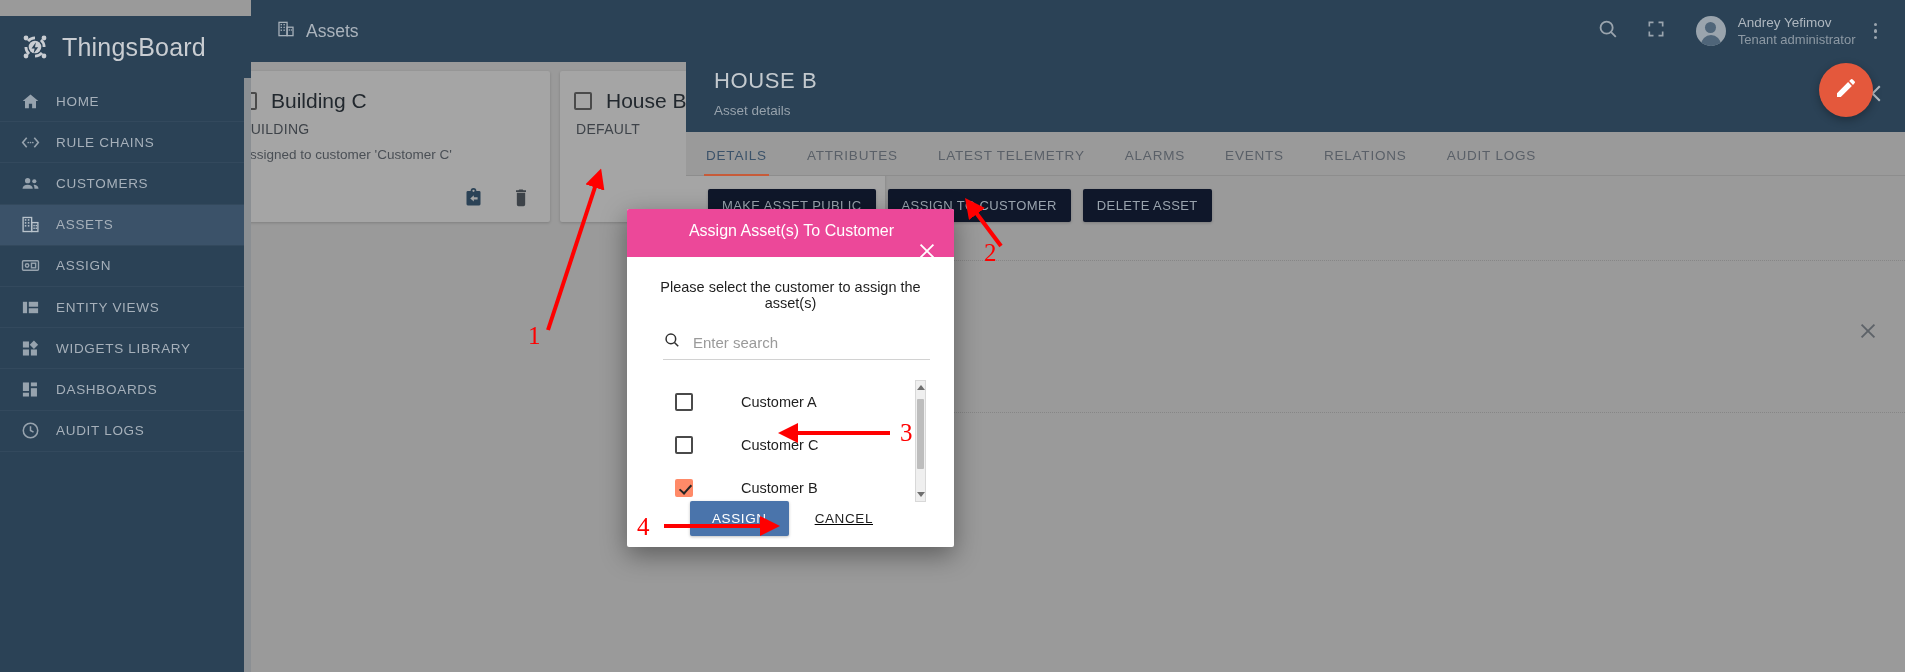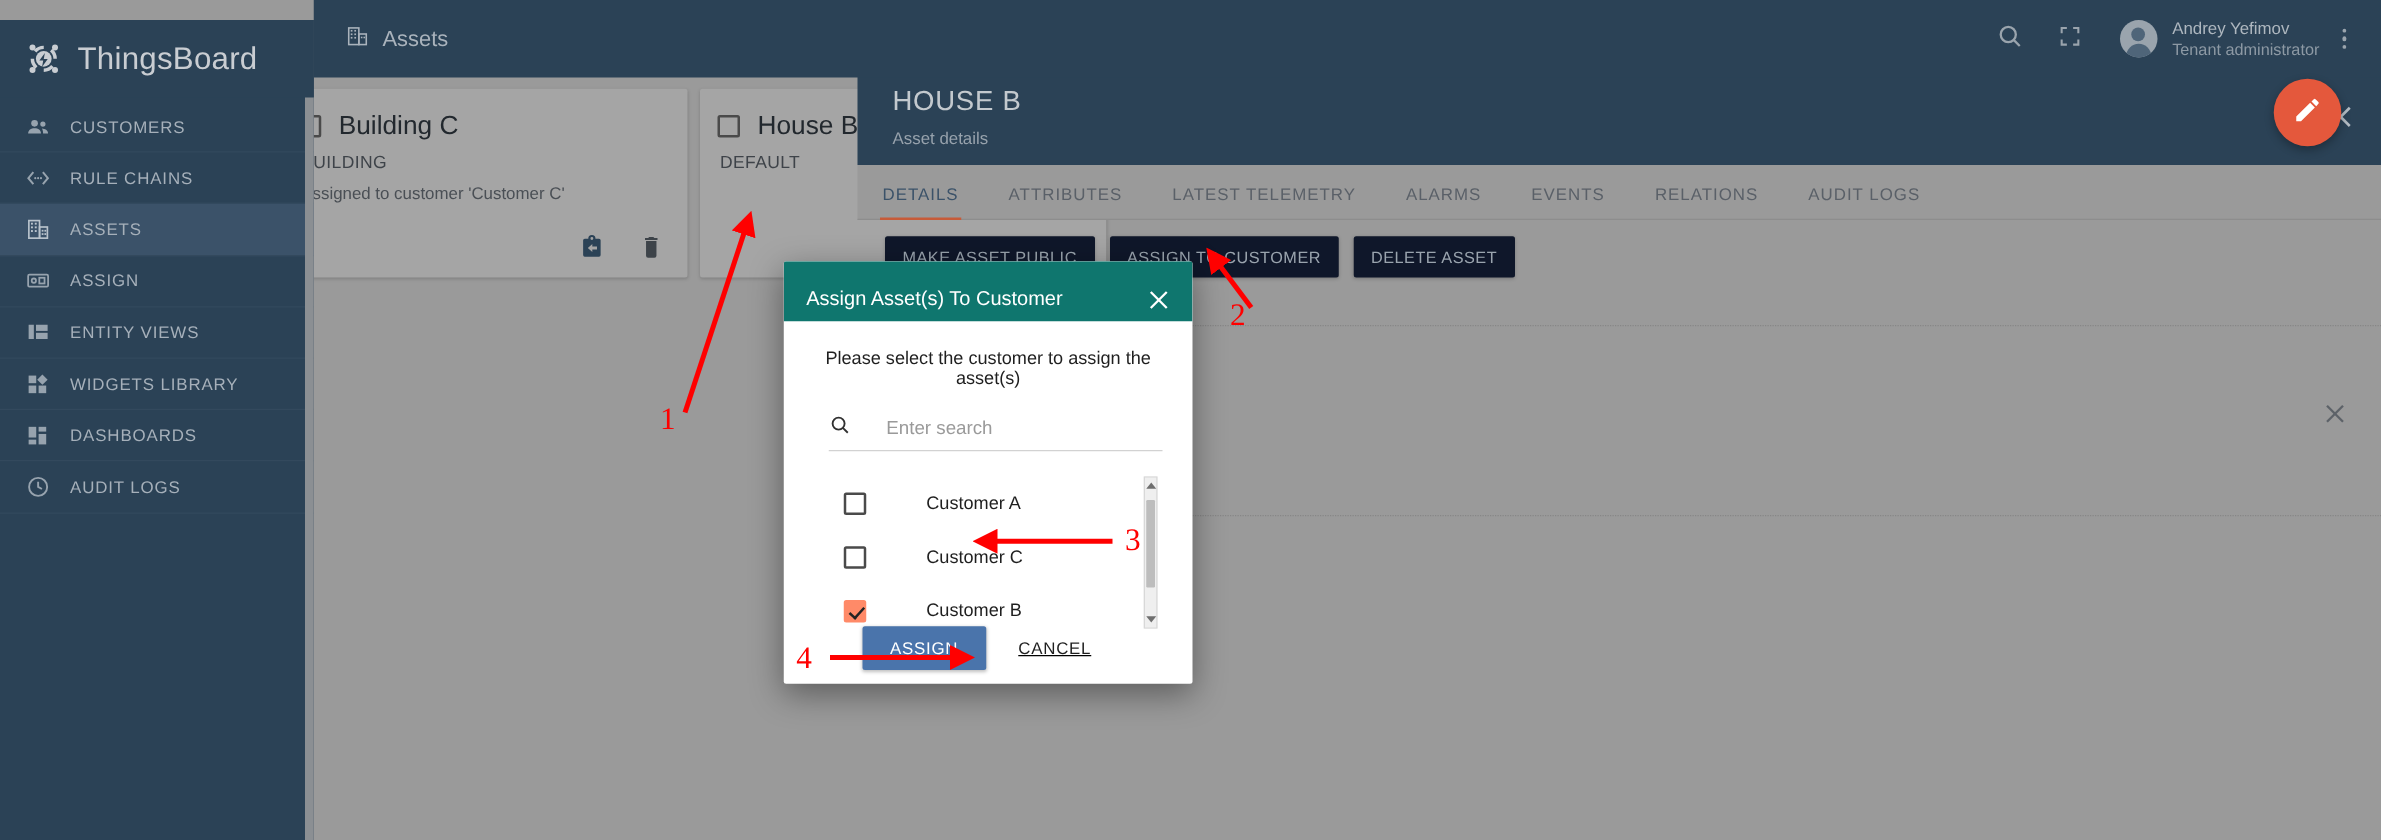--- a/index.html
+++ b/index.html
@@ -153,29 +153,30 @@
     border-top: 1px dotted #868686; z-index: 11;
   }
 
   
   .dialog {
     position: absolute; left: 627px; top: 209px; width: 327px; height: 338px;
     background: #fff; z-index: 60;
     box-shadow: 0 8px 26px rgba(0,0,0,.4); border-radius: 2px; overflow: hidden;
   }
   .dlg-head {
-    height: 48px; background: #0f766e; display: flex; align-items: center;
+    height: 48px; background: #ec4899; display: flex; align-items: center;
     padding: 13px 16px 0 18px;
+    flex-direction: column;
   }
   .dlg-title { color: #fff; font-size: 16px; font-weight: 400; }
   .dlg-x { margin-left: auto; width: 22px; height: 22px; cursor: pointer; }
   .dlg-body { padding: 22px 20px 0 20px; }
   .dlg-prompt { font-size: 14.5px; color: #1f1f1f; text-align: center; }
   .dlg-search {
-    display: flex; align-items: center; gap: 28px;
+    display: flex; align-items: center; gap: 12px;
     margin: 20px 4px 0 16px; border-bottom: 1px solid #d2d2d2; padding-bottom: 6px;
   }
   .dlg-search input {
     flex: 1; border: none; outline: none; font-size: 15px; color: #1f1f1f;
     font-family: "Liberation Sans", sans-serif; background: transparent;
   }
   .dlg-search input::placeholder { color: #9a9a9a; }
   .cust-list {
     position: relative; margin-top: 20px; height: 122px; overflow: hidden;
     padding-left: 28px;
@@ -250,39 +251,47 @@
           <path d="M17.9 12.3l-4.4 6.1h3.1l-1 5.2 4.6-6.4h-3.2z" fill="#2b4256"></path>
         </svg>
       </span>
       <span class="brand-text">ThingsBoard</span>
     </div>
 
     <div class="nav">
       <div class="nav-item">
         <span class="nav-ico">
           <svg viewBox="0 0 20 20" width="19" height="19" fill="#97a3ae">
-            <circle cx="7" cy="7" r="2.8"></circle>
-              <circle cx="14" cy="7.6" r="2.2"></circle>
-            <path d="M1.6 15.5c0-2.8 2.4-4.3 5.4-4.3s5.4 1.5 5.4 4.3z"></path>
-            <path d="M13.2 11.4c2.6.2 5.2 1.3 5.2 4.1h-4.2c0-1.7-.4-3-1-4.1z"></path>
-          </svg>
-        </span>
-        <span>CUSTOMERS</span>
+              <path d="M10 2.5 1.8 9.4h2.4V17h4.1v-4.6h3.4V17h4.1V9.4h2.4z"></path>
+            </svg>
+        </span>
+        <span>HOME</span>
       </div>
       <div class="nav-item">
         <span class="nav-ico">
           <svg viewBox="0 0 20 20" width="19" height="19" fill="none" stroke="#97a3ae" stroke-width="1.7">
             <polyline points="6,5 1.8,10 6,15"></polyline>
               <polyline points="14,5 18.2,10 14,15"></polyline>
             <circle cx="7.6" cy="10" r=".9" fill="#97a3ae" stroke="none"></circle>
             <circle cx="10" cy="10" r=".9" fill="#97a3ae" stroke="none"></circle>
             <circle cx="12.4" cy="10" r=".9" fill="#97a3ae" stroke="none"></circle>
           </svg>
         </span>
         <span>RULE CHAINS</span>
+      </div>
+      <div class="nav-item">
+        <span class="nav-ico">
+          <svg viewBox="0 0 20 20" width="19" height="19" fill="#97a3ae">
+            <circle cx="7" cy="7" r="2.8"></circle>
+              <circle cx="14" cy="7.6" r="2.2"></circle>
+            <path d="M1.6 15.5c0-2.8 2.4-4.3 5.4-4.3s5.4 1.5 5.4 4.3z"></path>
+            <path d="M13.2 11.4c2.6.2 5.2 1.3 5.2 4.1h-4.2c0-1.7-.4-3-1-4.1z"></path>
+          </svg>
+        </span>
+        <span>CUSTOMERS</span>
       </div>
       <div class="nav-item active">
         <span class="nav-ico">
           <svg viewBox="0 0 20 20" width="19" height="19" fill="none" stroke="#b9c3cc" stroke-width="1.4">
             <rect x="2.2" y="2.6" width="9" height="14.8"></rect>
             <rect x="11.2" y="8" width="6.6" height="9.4"></rect>
             <g fill="#b9c3cc" stroke="none">
               <rect x="4" y="4.4" width="1.6" height="1.6"></rect>
                 <rect x="7.2" y="4.4" width="1.6" height="1.6"></rect>
               <rect x="4" y="7.5" width="1.6" height="1.6"></rect>

